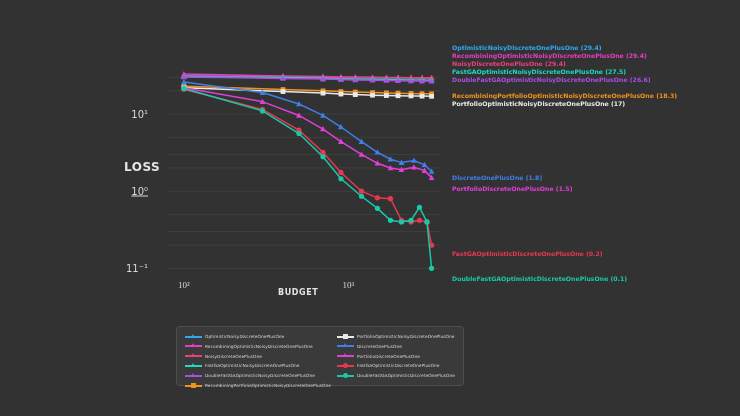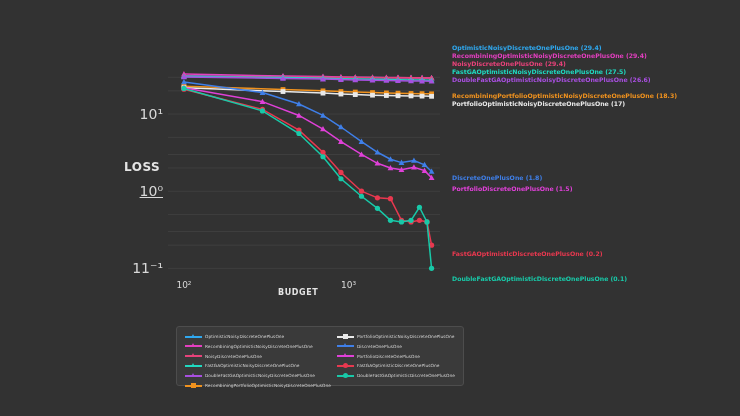--- a/index.html
+++ b/index.html
@@ -2,24 +2,24 @@
 <html><head>
 <meta charset="utf-8">
 <style>
   html,body{margin:0;padding:0;background:#2b2b2b;}
   body{width:740px;height:416px;overflow:hidden;
        font-family:"DejaVu Sans","Liberation Sans",sans-serif;color:#e8e8e8;}
   #root{position:relative;width:740px;height:416px;background:#323232;}
   .plot-title{position:absolute;left:172px;top:52px;font-size:11.5px;font-weight:bold;color:#f2f2f2;letter-spacing:.2px;}
   #plot{position:absolute;left:168px;top:66px;width:272px;height:212px;}
   #grid{position:absolute;left:0;top:0;width:272px;height:212px;}
-  .ylab{position:absolute;right:0;transform:translateY(-50%);font-size:14px;color:#d8d8d8;text-align:center;white-space:nowrap;}
+  .ylab{position:absolute;right:15px;transform:translateY(-50%);font-size:10px;color:#d8d8d8;text-align:center;white-space:nowrap;}
   .ytickwrap{position:absolute;left:130px;top:66px;width:33px;height:212px;}
   .xtickwrap{position:absolute;left:168px;top:280px;width:272px;height:14px;}
-  .xlab{position:absolute;transform:translateX(-50%);font-size:9px;color:#d8d8d8;white-space:nowrap;}
+  .xlab{position:absolute;transform:translateX(-50%);font-size:9px;color:#d8d8d8;white-space:nowrap;font-family:Liberation Serif, serif;}
   .axis-y-title{position:absolute;left:104px;top:160px;font-size:12px;font-weight:bold;color:#e4e4e4;letter-spacing:.5px;margin-left:20px;}
   .axis-x-title{position:absolute;left:278px;top:288px;font-size:8px;font-weight:bold;color:#e4e4e4;letter-spacing:.6px;}
   .ann{position:absolute;font-size:6.2px;line-height:7.6px;white-space:nowrap;font-weight:bold;}
   #legend{position:absolute;left:176px;top:326px;width:286px;height:58px;
           background:#3a3a3a;border:1px solid #4d4d4d;border-radius:3px;}
   .legcol{position:absolute;top:5px;}
   .legitem{display:flex;align-items:center;height:9.2px;margin-bottom:.6px;}
   .legline{width:17px;height:2px;position:relative;flex:none;margin-right:3px;}
   .legmk{position:absolute;left:6px;top:-2px;width:5px;height:5px;}
   .legtxt{font-size:4.3px;color:#d5d5d5;white-space:nowrap;letter-spacing:.05px;}

